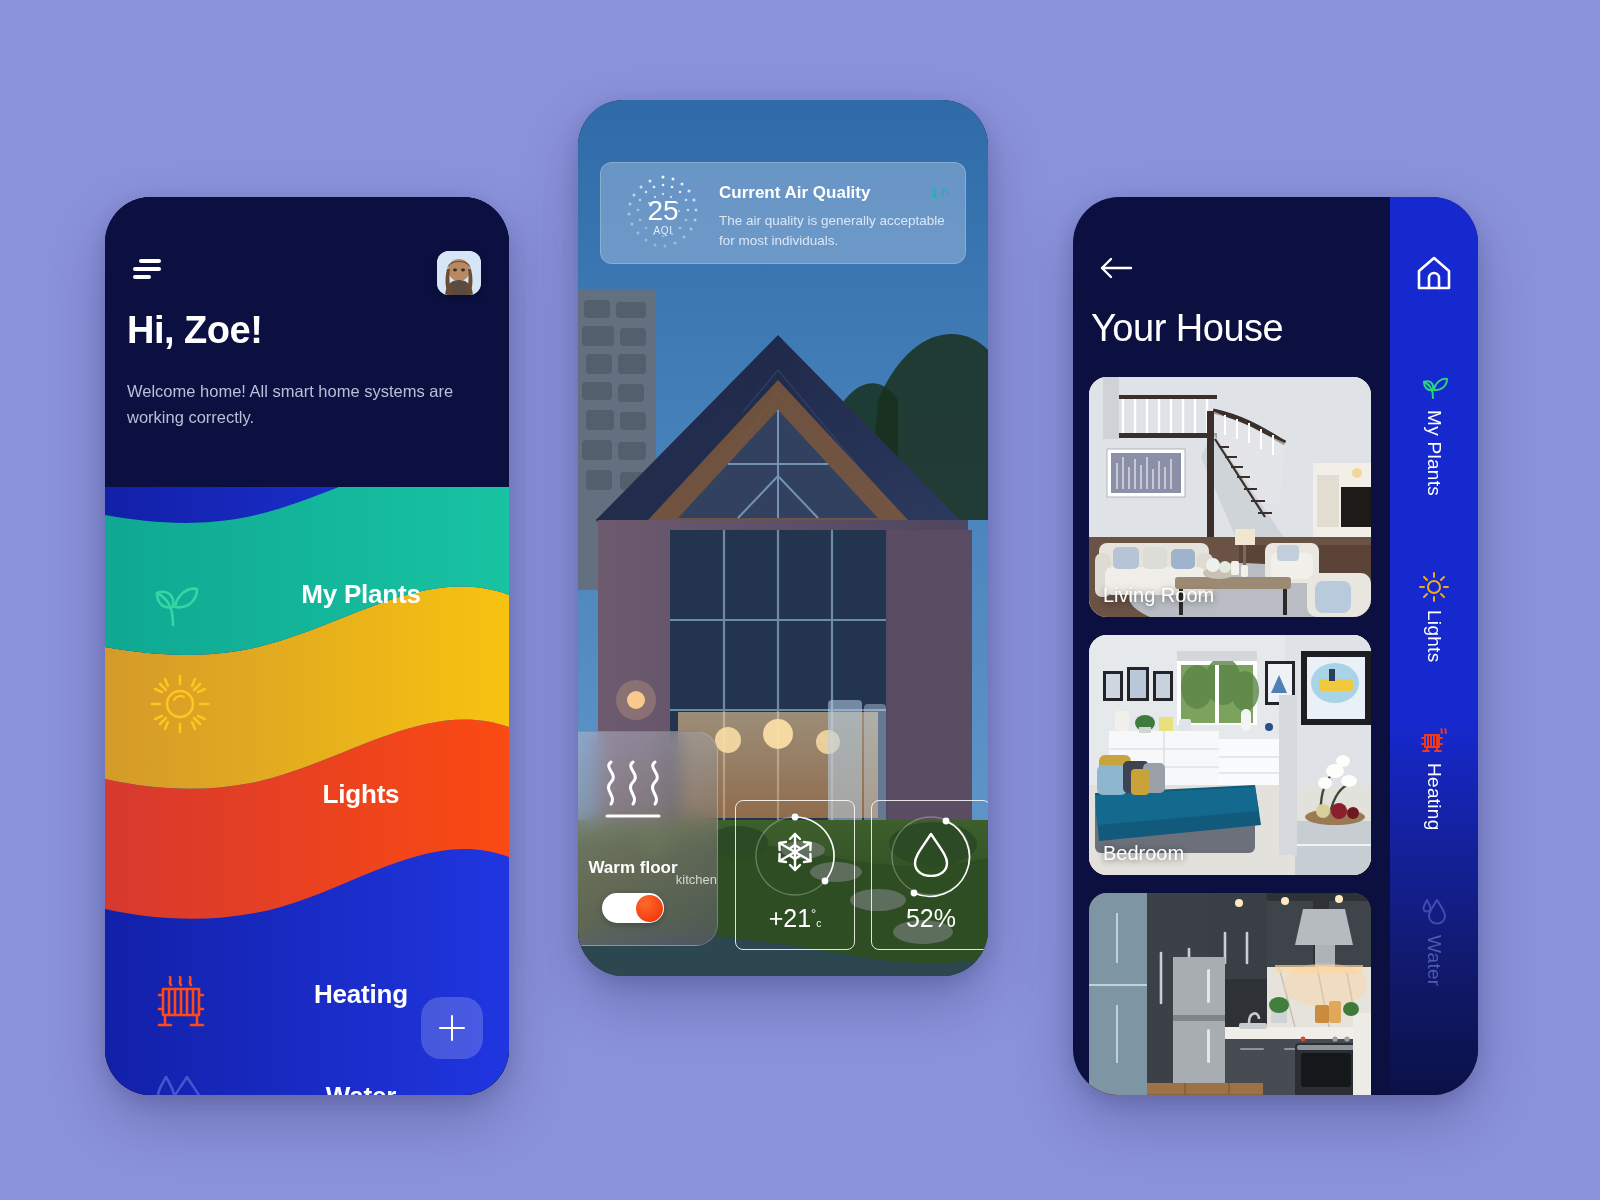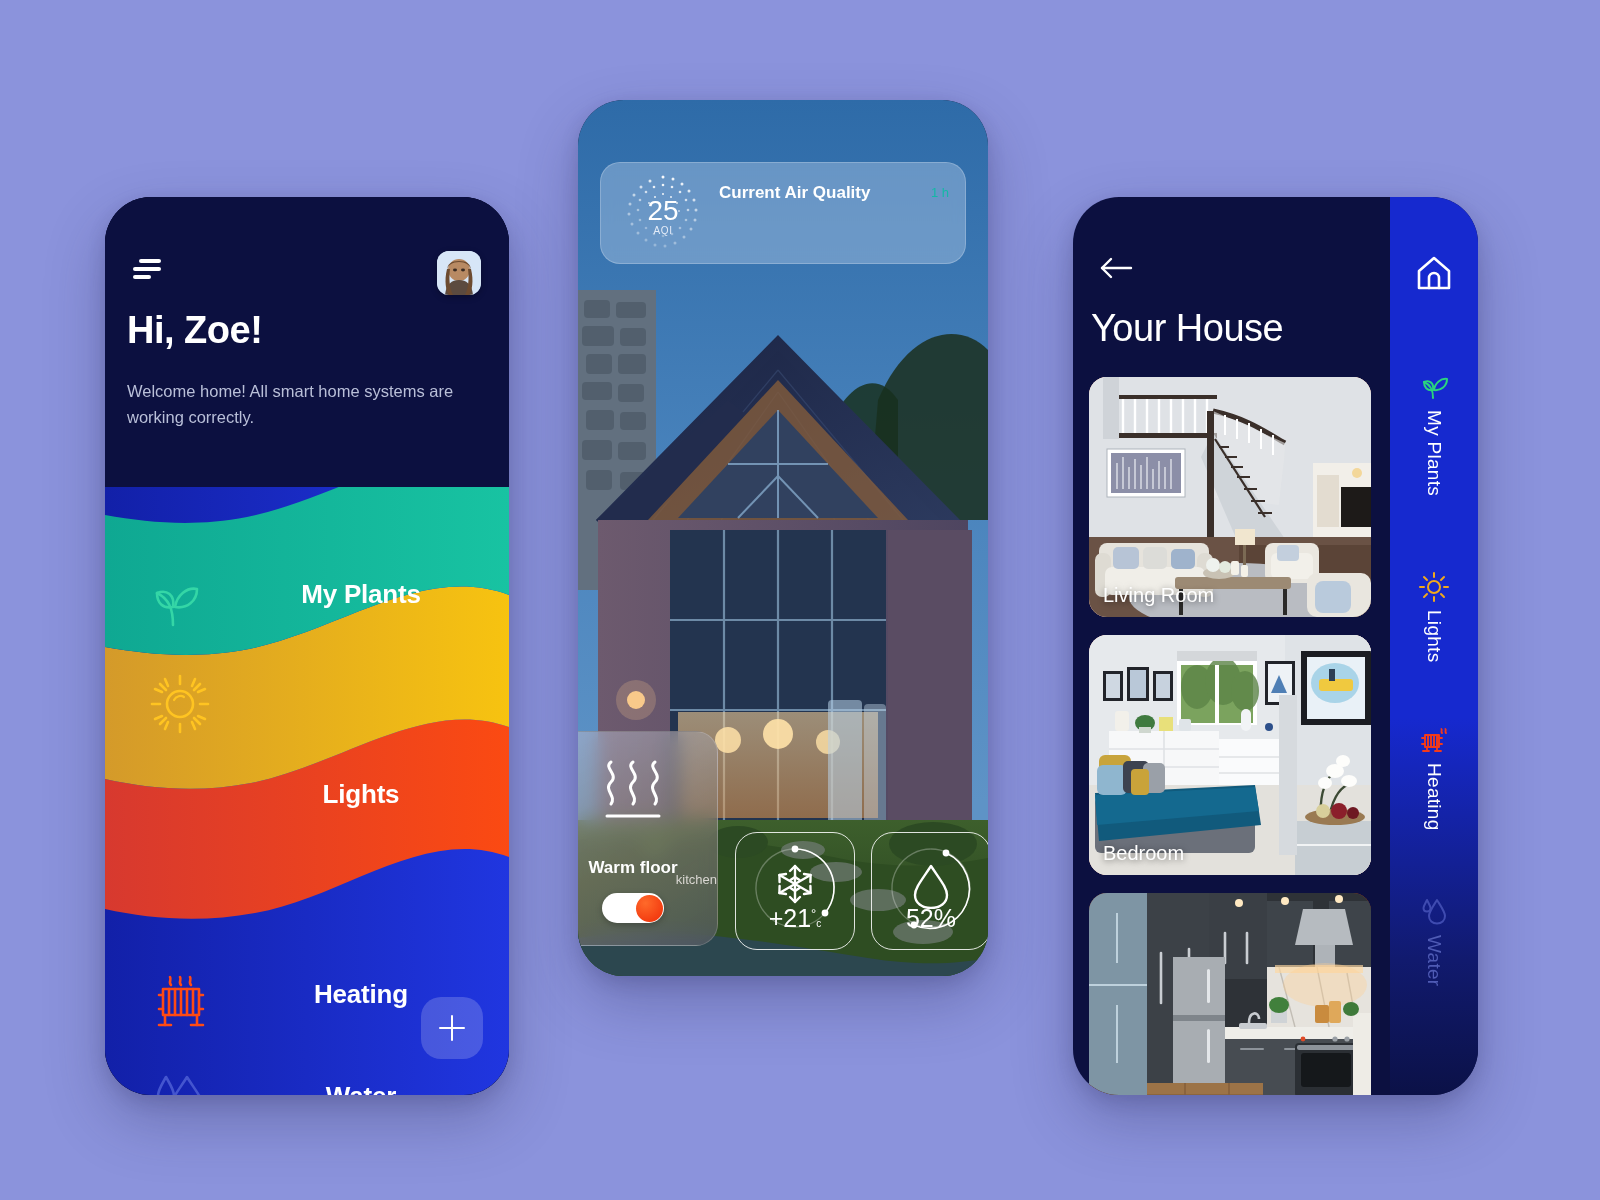--- a/index.html
+++ b/index.html
@@ -51,21 +51,21 @@
   .fab:before, .fab:after { content:""; position:absolute; background:#fff; border-radius:1px; }
   .fab:before { width:26px; height:2.6px; }
   .fab:after  { width:2.6px; height:26px; }
 
   
   #phone2 { left:578px; top:100px; width:410px; height:876px; background:#121a33; }
   .house-bg { position:absolute; inset:0; overflow:hidden; }
   .house-bg svg { position:absolute; inset:0; width:100%; height:100%; display:block; }
 
   .aqi-card {
-    position:absolute; left:22px; top:62px; width:366px; height:102px; border-radius:20px;
+    position:absolute; left:22px; top:62px; width:366px; height:102px; border-radius:12px;
     background:rgba(186,208,236,0.40);
     border:1px solid rgba(255,255,255,0.22);
     backdrop-filter:blur(6px);
     z-index:5; overflow:hidden;
   }
   .aqi-ring { position:absolute; left:18px; top:6px; width:88px; height:88px; }
   .aqi-num { position:absolute; left:18px; top:32px; width:88px; text-align:center; font-size:28px; color:#fff; font-weight:400; }
   .aqi-unit{ position:absolute; left:18px; top:62px; width:88px; text-align:center; font-size:10px; color:#e4ecf8; letter-spacing:.6px; }
   .aqi-title{ position:absolute; left:118px; top:20px; font-size:17px; font-weight:700; color:#fff; }
   .aqi-time { position:absolute; right:16px; top:22px; font-size:13px; color:#14b8a6; }
@@ -83,21 +83,21 @@
   .warm-sub  { position:absolute; left:0; top:140px; width:100%; text-align:right; font-size:13px; color:#d9d7d2; }
   .toggle {
     position:absolute; left:50%; transform:translateX(-50%); bottom:22px;
     width:62px; height:30px; border-radius:15px; background:#fff; cursor:pointer;
     box-shadow:0 2px 6px rgba(0,0,0,.25);
   }
   .toggle-knob { position:absolute; right:1.5px; top:1.5px; width:27px; height:27px; border-radius:50%;
     background:radial-gradient(circle at 35% 30%, #ff6a2a, #ef2b07); }
 
   .sensor {
-    position:absolute; bottom:26px; width:120px; height:118px; border-radius:22px;
+    position:absolute; bottom:26px; width:120px; height:150px; border-radius:8px;
     border:1.4px solid rgba(255,255,255,0.85); z-index:6;
   }
   #sensor-temp { left:157px; }
   #sensor-hum  { left:293px; }
   .sensor-ring { position:absolute; left:50%; top:12px; transform:translateX(-50%); width:86px; height:86px; }
   .sensor-glyph{ position:absolute; left:50%; top:30px; transform:translateX(-50%); }
   .sensor-val  { position:absolute; left:0; bottom:16px; width:100%; text-align:center; color:#fff; font-size:25px; font-weight:400; }
   .sensor-val sup { font-size:13px; vertical-align:super; }
   .sensor-val sub { font-size:10px; vertical-align:baseline; }
 
@@ -415,20 +415,21 @@
           <circle cx="58" cy="34" r="1.1" opacity="0.7"></circle>
             <circle cx="60" cy="42" r="1.1" opacity="0.55"></circle>
           <circle cx="36" cy="28" r="1.1" opacity="0.8"></circle>
             <circle cx="30" cy="34" r="1.1" opacity="0.65"></circle>
         </g>
       </svg>
       <div class="aqi-num">25</div>
       <div class="aqi-unit">AQI</div>
       <div class="aqi-title">Current Air Quality</div>
       <div class="aqi-time">1 h</div>
+      <div class="aqi-desc">The air quality is generally acceptable for most individuals.</div>
     </div>
 
     <div class="warm-card">
       <div class="warm-icon">
         <svg width="96" height="86" viewBox="0 0 96 86" fill="none" stroke="#ffffff" stroke-width="3" stroke-linecap="round">
           <path d="M26 16 C18 22 34 28 26 36 C18 44 32 50 26 58"></path>
           <path d="M48 16 C40 22 56 28 48 36 C40 44 54 50 48 58"></path>
           <path d="M70 16 C62 22 78 28 70 36 C62 44 76 50 70 58"></path>
           <path d="M22 70 H74"></path>
         </svg>

